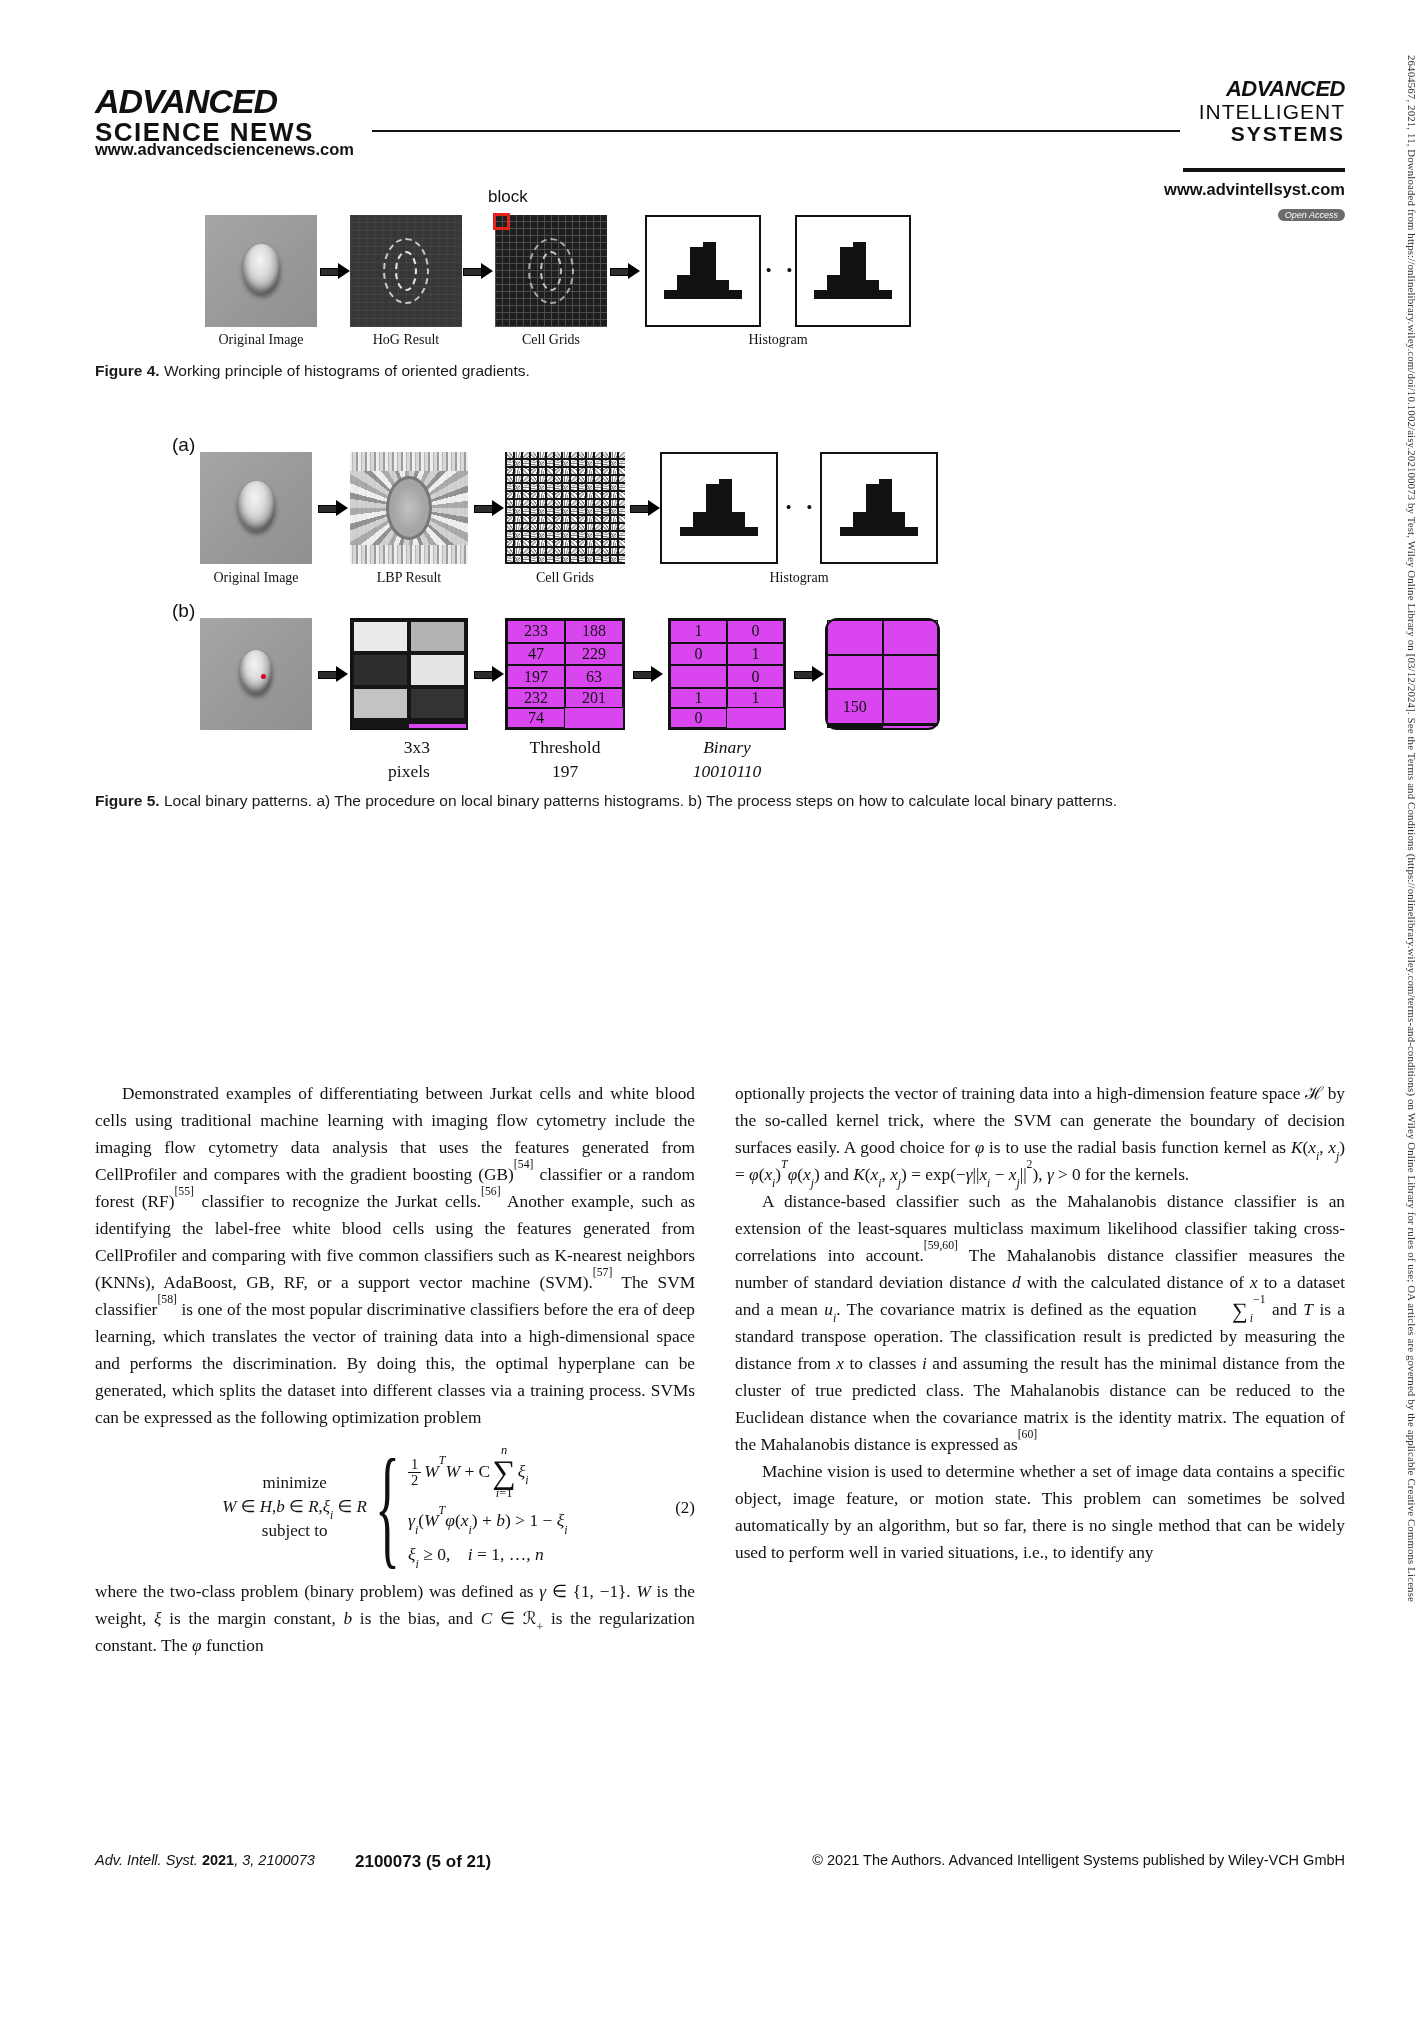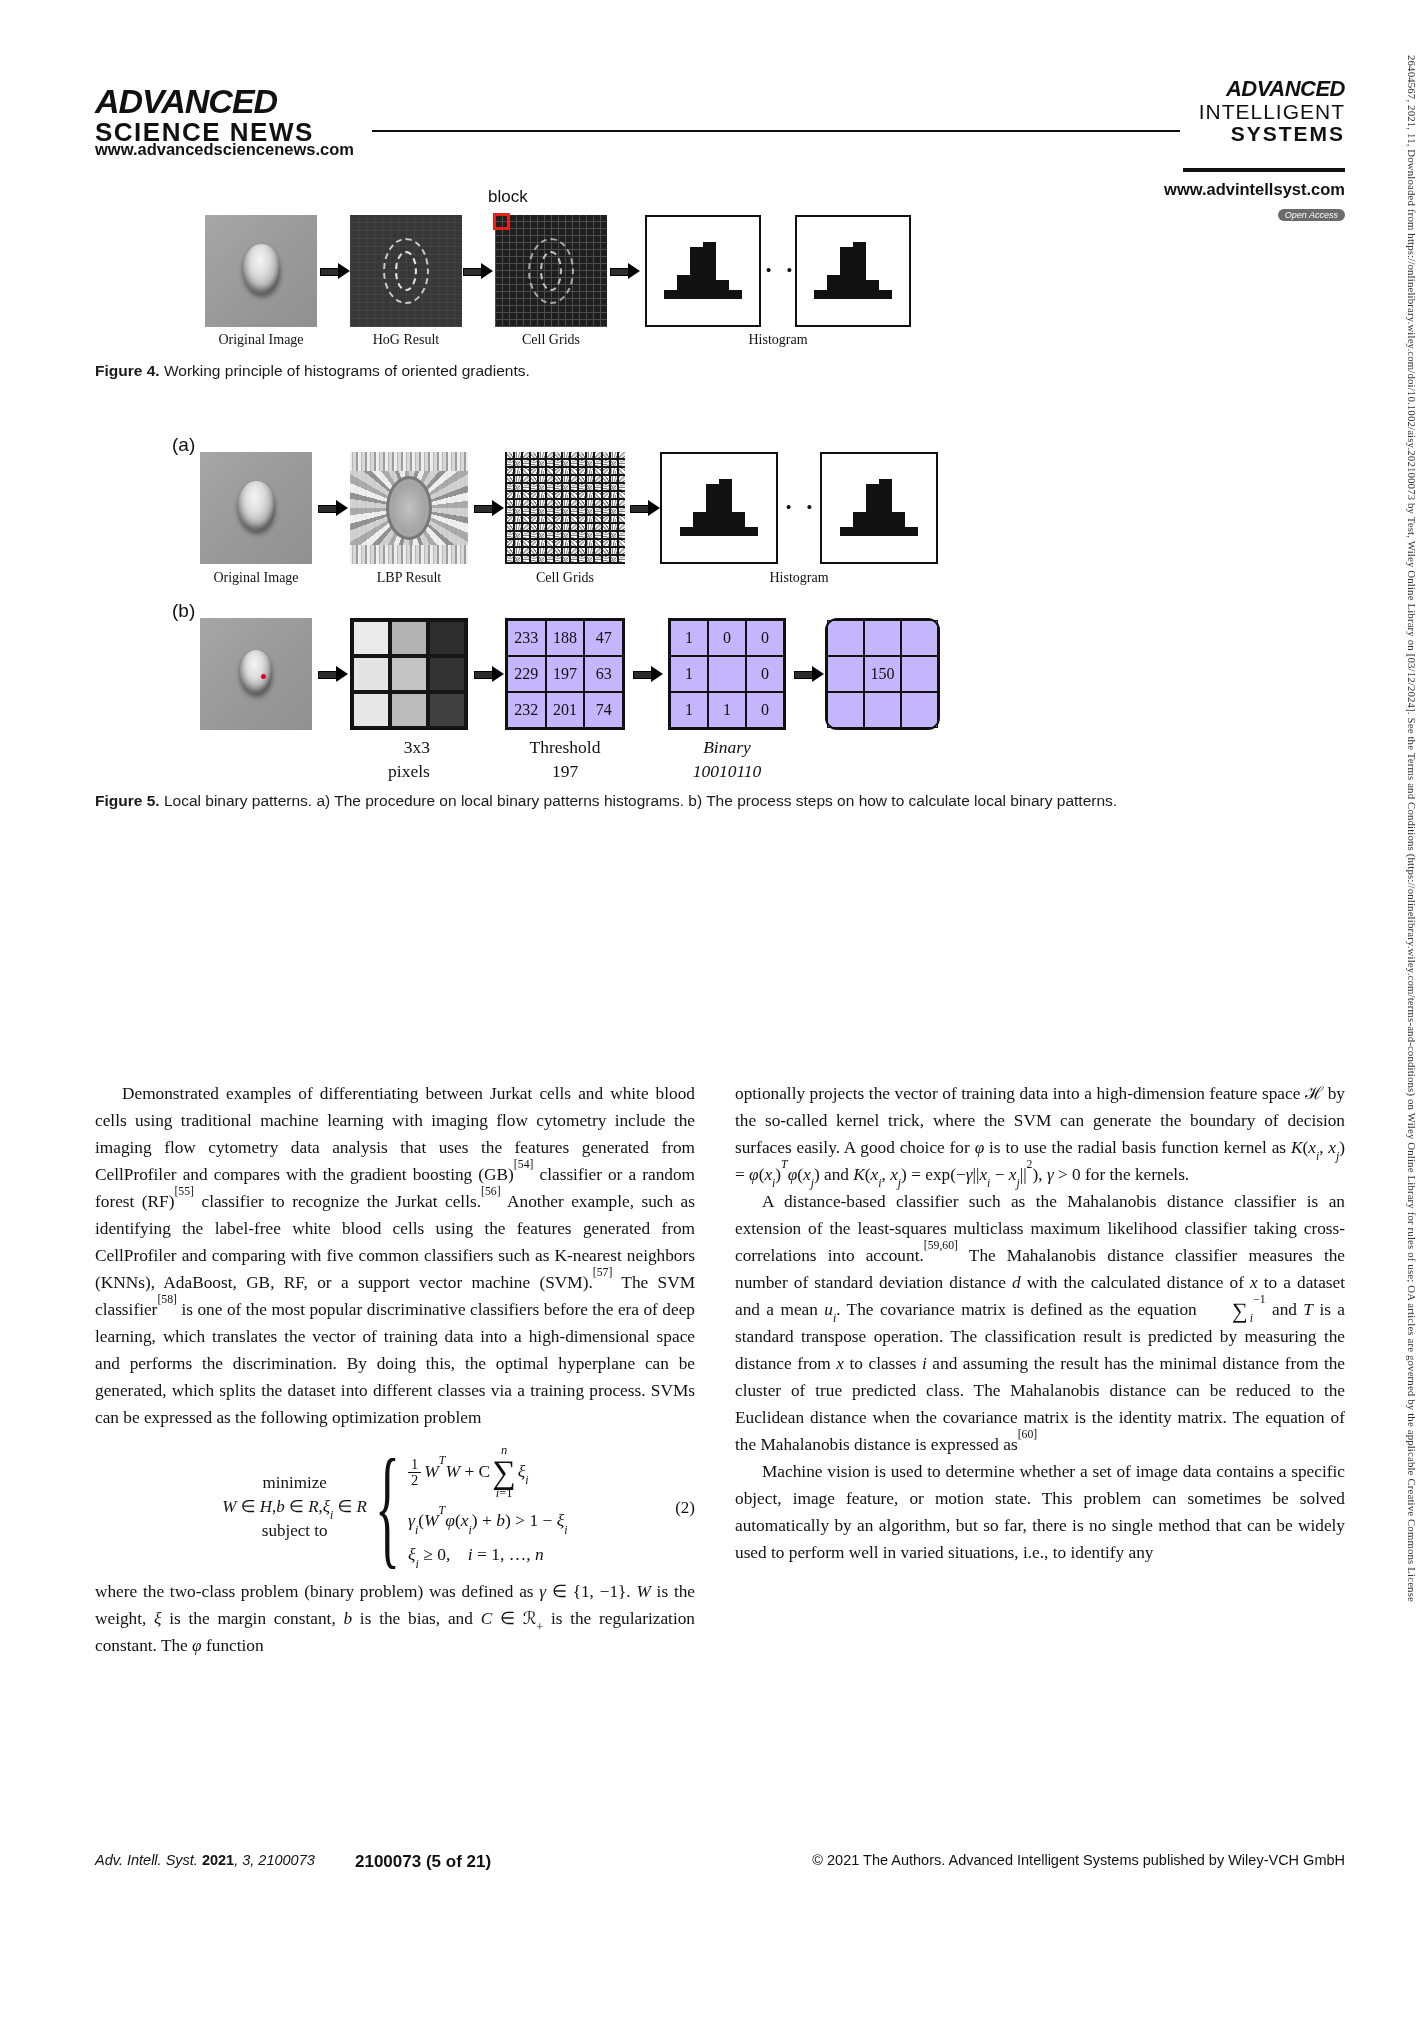--- a/index.html
+++ b/index.html
@@ -52,21 +52,21 @@
   .fig-arrow::before { content:""; position:absolute; left:0; top:5px; width:19px; height:6px; background:#2c2c2c; border:1px solid #000; }
   .fig-arrow::after { content:""; position:absolute; left:18px; top:0; width:0; height:0; border-left:12px solid #000; border-top:8px solid transparent; border-bottom:8px solid transparent; }
   .dots { position:absolute; font-weight:700; font-size:15px; letter-spacing:4px; color:#111; }
   .fig-label { position:absolute; font-size:14px; text-align:center; transform:translateX(-50%); white-space:nowrap; }
   .sub-label { position:absolute; font-size:17.5px; text-align:center; transform:translateX(-50%); line-height:1.35; }
   .panel-tag { position:absolute; font-family:"Liberation Sans", sans-serif; font-size:19px; }
   .caption { position:absolute; left:95px; font-family:"Liberation Sans", sans-serif; font-size:15.5px; color:#1a1a1a; }
   .caption b { font-weight:700; }
 
   
-  .g3 { position:absolute; display:grid; grid-template-columns:repeat(3,1fr); grid-template-rows:repeat(3,1fr); border:2.5px solid #111; background:#c4b5fd; }
+  .g3 { position:absolute; display:grid; grid-template-columns:repeat(2,1fr); grid-template-rows:repeat(3,1fr); border:2.5px solid #111; background:#d946ef; }
   .g3 > div { border:1.5px solid #111; display:flex; align-items:center; justify-content:center; font-size:16px; }
   .g3.shades > div { border:2px solid #151515; }
   .sh-l0 { background:#eaeaea; } .sh-m0 { background:#b2b2b2; } .sh-d0 { background:#2d2d2d; }
   .sh-l1 { background:#e4e4e4; } .sh-m1 { background:#c3c3c3; } .sh-d1 { background:#333; }
   .sh-l2 { background:#e7e7e7; } .sh-m2 { background:#bcbcbc; } .sh-d2 { background:#404040; }
 
   
   .col { position:absolute; top:1080px; font-size:17.3px; line-height:27px; text-align:justify; }
   .col p.ind { text-indent:27px; }
   sup { font-size:68%; line-height:0; position:relative; top:-0.45em; }

